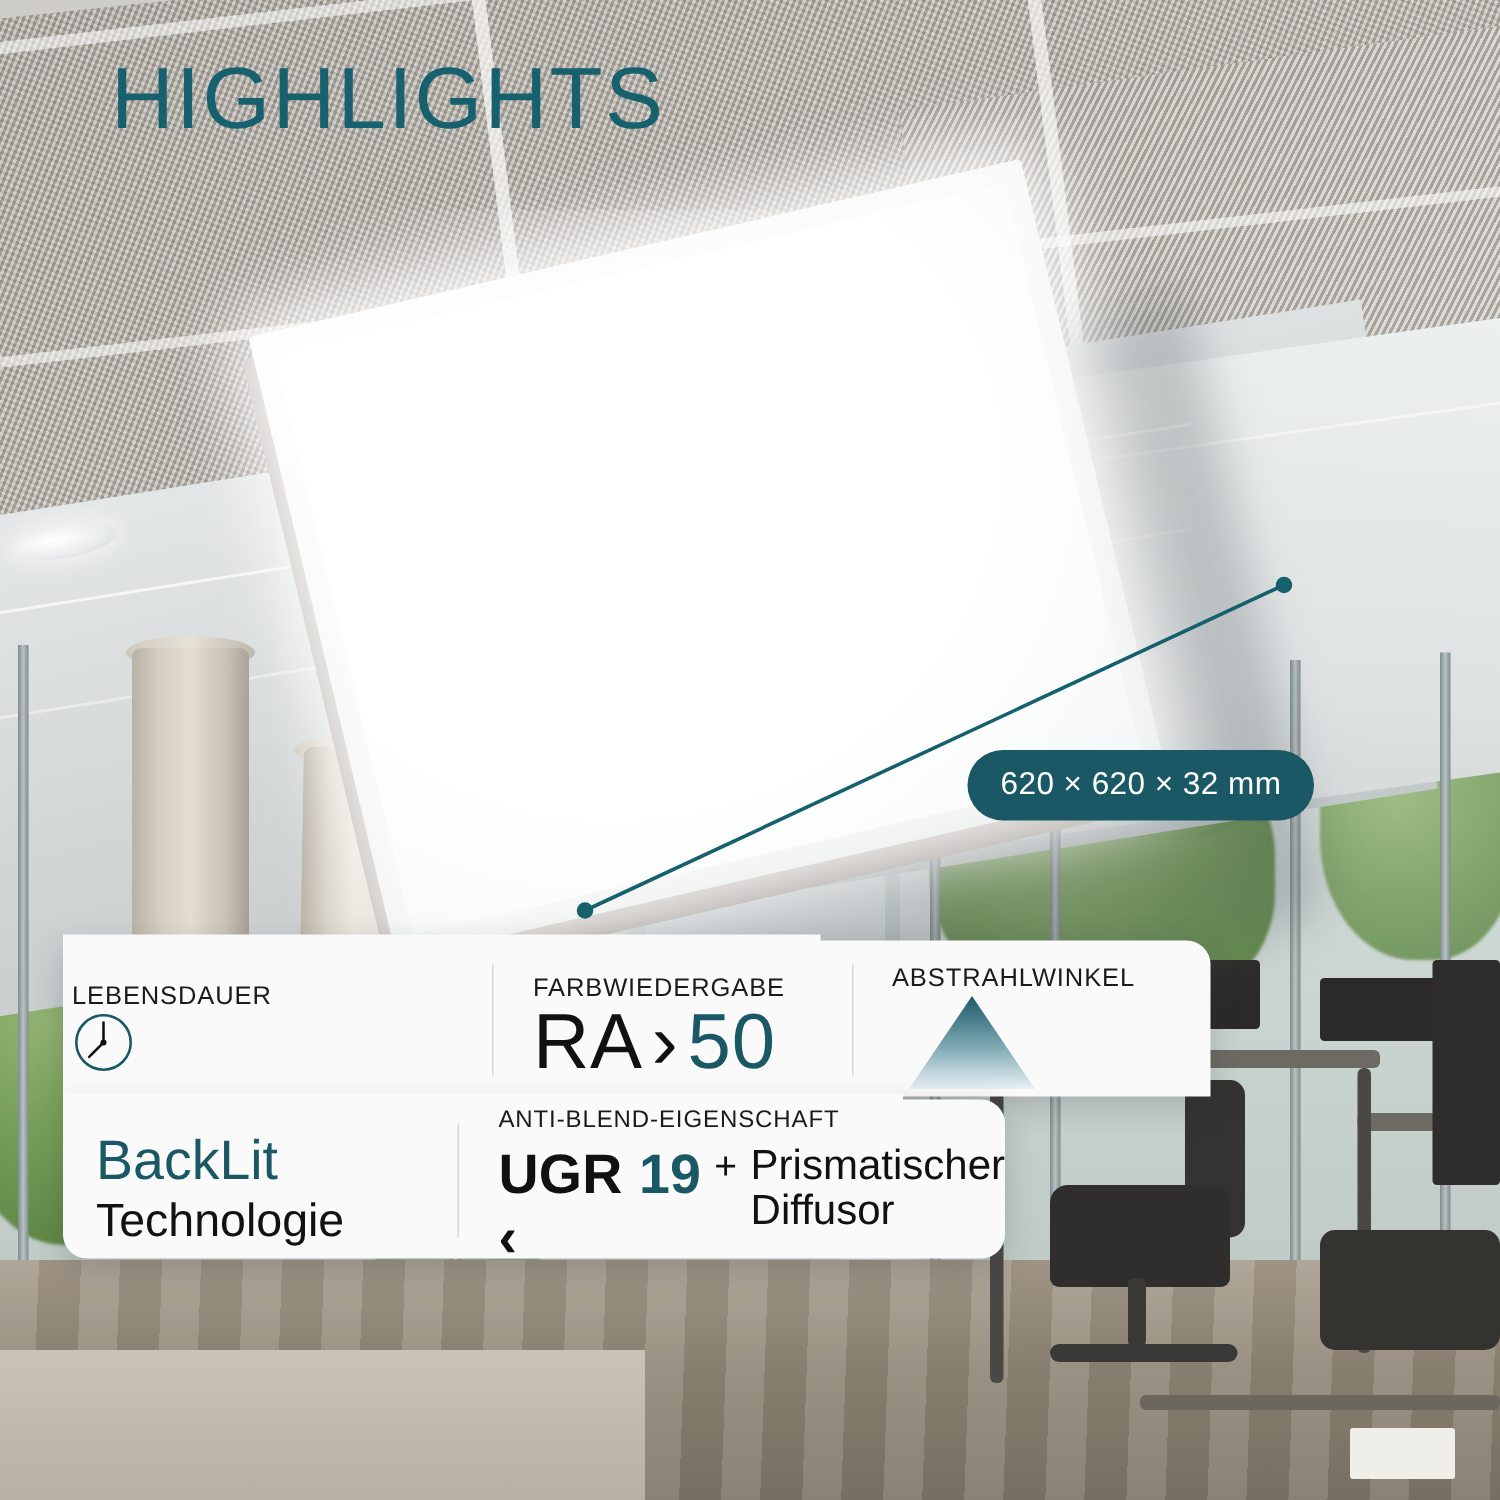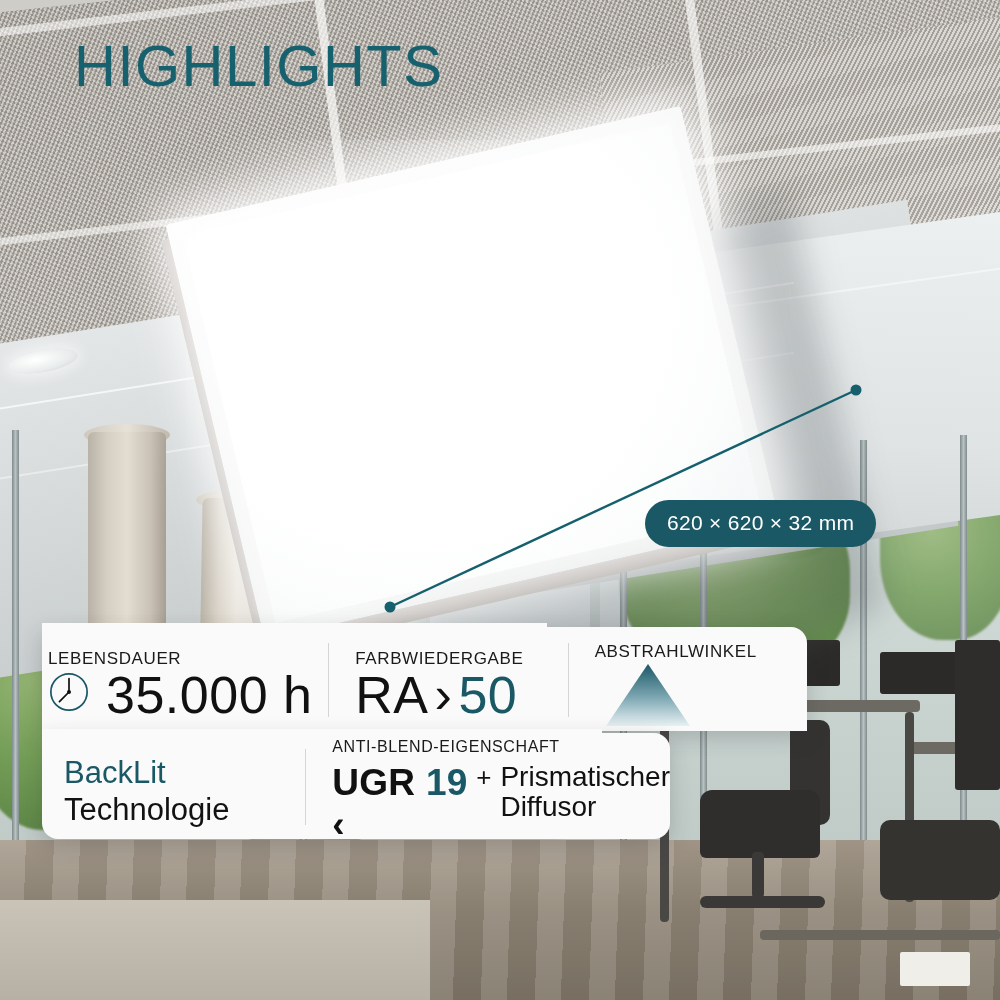--- a/index.html
+++ b/index.html
@@ -202,21 +202,21 @@
   .c-neutral{padding-left:26px;width:245px;}
   .wave{display:block;margin:3px 0 2px;}
 
   .c-leben{padding-left:6px;width:330px;}
   .clock{width:42px;height:42px;flex:0 0 42px;}
   .c-farb{padding-left:26px;width:250px;}
   .c-abstr{padding-left:26px;width:250px;}
   .tri{width:86px;height:66px;margin-left:10px;}
 
   .c-back{padding-left:22px;width:250px;}
-  .back1{font-size:31px;color:#1b5866;font-weight:400;line-height:1.18;}
+  .back1{font-size:37px;color:#1b5866;font-weight:400;line-height:1.18;}
   .back2{font-size:31px;color:#121212;font-weight:300;line-height:1.18;}
   .c-anti{padding-left:26px;width:350px;}
   .ugr{display:flex;align-items:flex-start;gap:9px;}
   .ugr-main{font-size:37px;font-weight:700;color:#111;letter-spacing:.2px;}
   .ugr-num{font-size:37px;font-weight:700;color:#1b5866;}
   .plus{font-size:26px;color:#111;font-weight:400;}
   .prism{font-size:28px;font-weight:300;color:#111;line-height:1.08;}
 </style>
 </head>
 <body>
@@ -310,21 +310,20 @@
     <div class="srow r2">
       <div class="cell c-leben">
         <div class="lbl">LEBENSDAUER</div>
         <div class="row-in" style="gap:16px;">
           <svg class="clock" viewBox="0 0 44 44">
             <circle cx="22" cy="22" r="19" fill="none" stroke="#1b5866" stroke-width="1.8"></circle>
             <line x1="22" y1="22" x2="22" y2="8" stroke="#111" stroke-width="1.8" stroke-linecap="round"></line>
             <line x1="22" y1="22" x2="12" y2="32" stroke="#111" stroke-width="1.8" stroke-linecap="round"></line>
             <circle cx="22" cy="22" r="2.1" fill="#111"></circle>
           </svg>
-          <div class="big">35.000 h</div>
         </div>
       </div>
       <div class="vdiv"></div>
       <div class="cell c-farb">
         <div class="lbl">FARBWIEDERGABE</div>
         <div class="row-in" style="gap:6px;">
           <span class="big">RA </span>
           <span class="big">›</span>
           <span class="big teal">50</span>
         </div>

